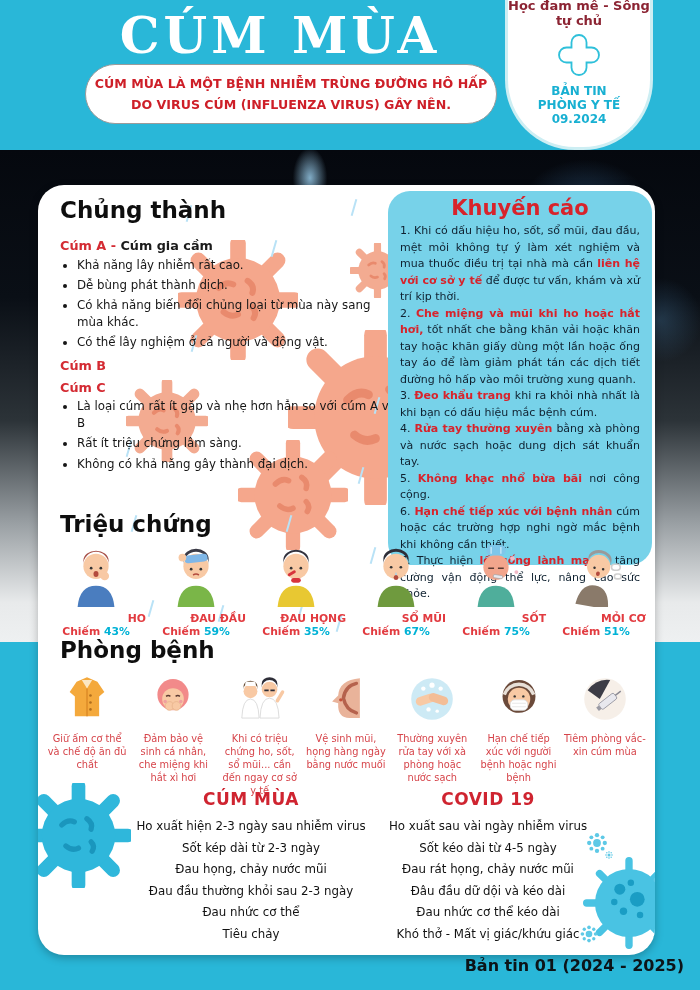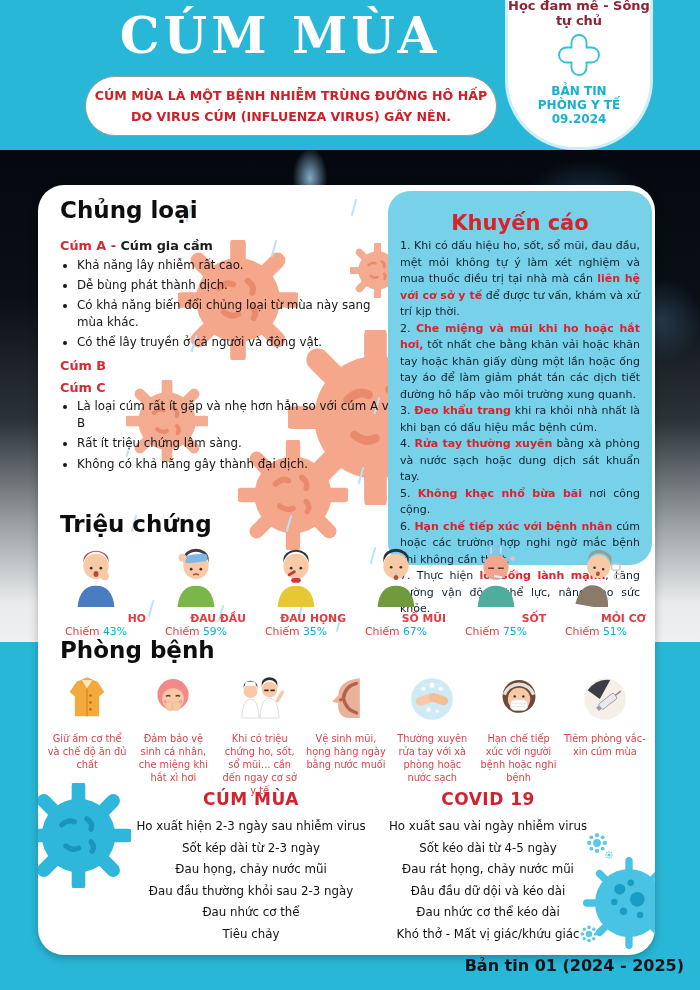--- a/index.html
+++ b/index.html
@@ -12,21 +12,21 @@
       radial-gradient(70px 50px at 120px 70px, rgba(62,104,146,.55), transparent 70%),
       radial-gradient(90px 65px at 585px 55px, rgba(52,96,138,.5), transparent 70%),
       radial-gradient(60px 60px at 660px 170px, rgba(70,120,160,.35), transparent 70%),
       radial-gradient(24px 42px at 310px 28px, rgba(150,200,230,.85), transparent 72%),
       radial-gradient(10px 16px at 345px 60px, rgba(170,220,240,.8), transparent 75%),
       linear-gradient(180deg,#05080e 0%,#0a0f16 30%,#2c3338 55%,#9aa0a4 76%,#e8eaeb 92%,#eef0f1 100%);}
 
   
   .title{position:absolute;left:0;top:6px;width:560px;text-align:center;z-index:3;
     font-family:"DejaVu Serif",serif;font-weight:bold;font-size:50px;color:#ffffff;letter-spacing:4px;}
-  .subtitle{position:absolute;left:85px;top:76px;width:410px;height:58px;z-index:3;
+  .subtitle{position:absolute;left:85px;top:64px;width:410px;height:58px;z-index:3;
     background:#ffffff;border:1px solid #9b9b9b;border-radius:30px;
     display:flex;flex-direction:column;justify-content:center;text-align:center;
     font-size:12.6px;font-weight:bold;color:#ce1f28;line-height:21px;}
 
   
   .badge{position:absolute;left:505px;top:-3px;width:142px;height:150px;z-index:4;
     background:#ffffff;border:3px solid #cdeef3;border-top:none;border-radius:0 0 70px 70px;
     text-align:center;}
   .badge .school{margin-top:12px;font-family:"DejaVu Serif",serif;font-weight:bold;
     font-size:15px;color:#8c2433;letter-spacing:.5px;}
@@ -46,30 +46,30 @@
 
   
   .types{position:absolute;left:22px;top:46px;width:338px;z-index:3;}
   .types .glabel{font-size:12.8px;font-weight:bold;color:#d42b33;margin:7px 0 2px;}
   .types .glabel .gsuffix{color:#1b1b1b;}
   .types ul{margin:0 0 0 17px;padding:0;}
   .types li{font-size:11.8px;line-height:1.42;color:#161616;margin:3.5px 0;}
 
   
   .advisory{position:absolute;left:350px;top:6px;width:264px;height:374px;z-index:3;
-    background:#77d2e9;border-radius:22px;padding:20px 12px 10px;box-sizing:border-box;}
+    background:#77d2e9;border-radius:22px;padding:5px 12px 10px;box-sizing:border-box;}
   .advisory h2{margin:0 0 3px;text-align:center;font-size:21px;color:#d8232b;}
   .advisory p{margin:0;font-size:11px;line-height:1.5;color:#0f2130;text-align:justify;}
   .advisory p .red{color:#d8232b;font-weight:bold;}
 
   
   .symrow{position:absolute;left:8px;top:358px;width:600px;display:flex;z-index:3;}
   .sym{flex:1;text-align:center;}
   .sym .nm{font-size:10.8px;font-weight:bold;color:#e23b40;margin-top:1px;text-align:right;}
-  .sym .pc{font-size:10.8px;font-weight:normal;color:#e23b40;}
+  .sym .pc{font-size:10.8px;font-weight:bold;color:#e23b40;}
   .sym .pc .val{color:#00b2d6;}
 
   
   .prevrow{position:absolute;left:6px;top:488px;width:604px;display:flex;z-index:3;}
   .prev{flex:1;text-align:center;padding:0 2px;}
   .prev .cap{font-size:9.8px;line-height:1.32;color:#d6444a;margin-top:4px;}
 
   
   .cmp{position:absolute;top:604px;text-align:center;z-index:3;}
   .cmp.flu{left:58px;width:310px;}
@@ -200,28 +200,28 @@
       <i class="rain" style="left:322px;top:282px"></i>
         <i class="rain" style="left:182px;top:420px"></i>
       <i class="rain" style="left:300px;top:430px"></i>
         <i class="rain" style="left:112px;top:415px"></i>
       <i class="rain" style="left:334px;top:362px"></i>
         <i class="rain" style="left:262px;top:416px"></i>
       <i class="rain" style="left:90px;top:255px"></i>
         <i class="rain" style="left:338px;top:212px"></i>
     </div>
 
-    <div class="h" style="left:22px;top:12px">Chủng loại</div>
+    <div class="h" style="left:22px;top:12px">Chủng thành</div>
     <div class="types">
       <div class="glabel"><span>Cúm A - </span><span class="gsuffix">Cúm gia cầm</span></div>
       <ul>
         <li>Khả năng lây nhiễm rất cao.</li>
         <li>Dễ bùng phát thành dịch.</li>
         <li>Có khả năng biến đổi chủng loại từ mùa này sang mùa khác.</li>
-        <li>Có thể lây truyền ở cả người và động vật.</li>
+        <li>Có thể lây nghiệm ở cả người và động vật.</li>
       </ul>
       <div class="glabel">Cúm B</div>
       <div class="glabel">Cúm C</div>
       <ul>
         <li>Là loại cúm rất ít gặp và nhẹ hơn hẳn so với cúm A và B</li>
         <li>Rất ít triệu chứng lâm sàng.</li>
         <li>Không có khả năng gây thành đại dịch.</li>
       </ul>
     </div>
 

